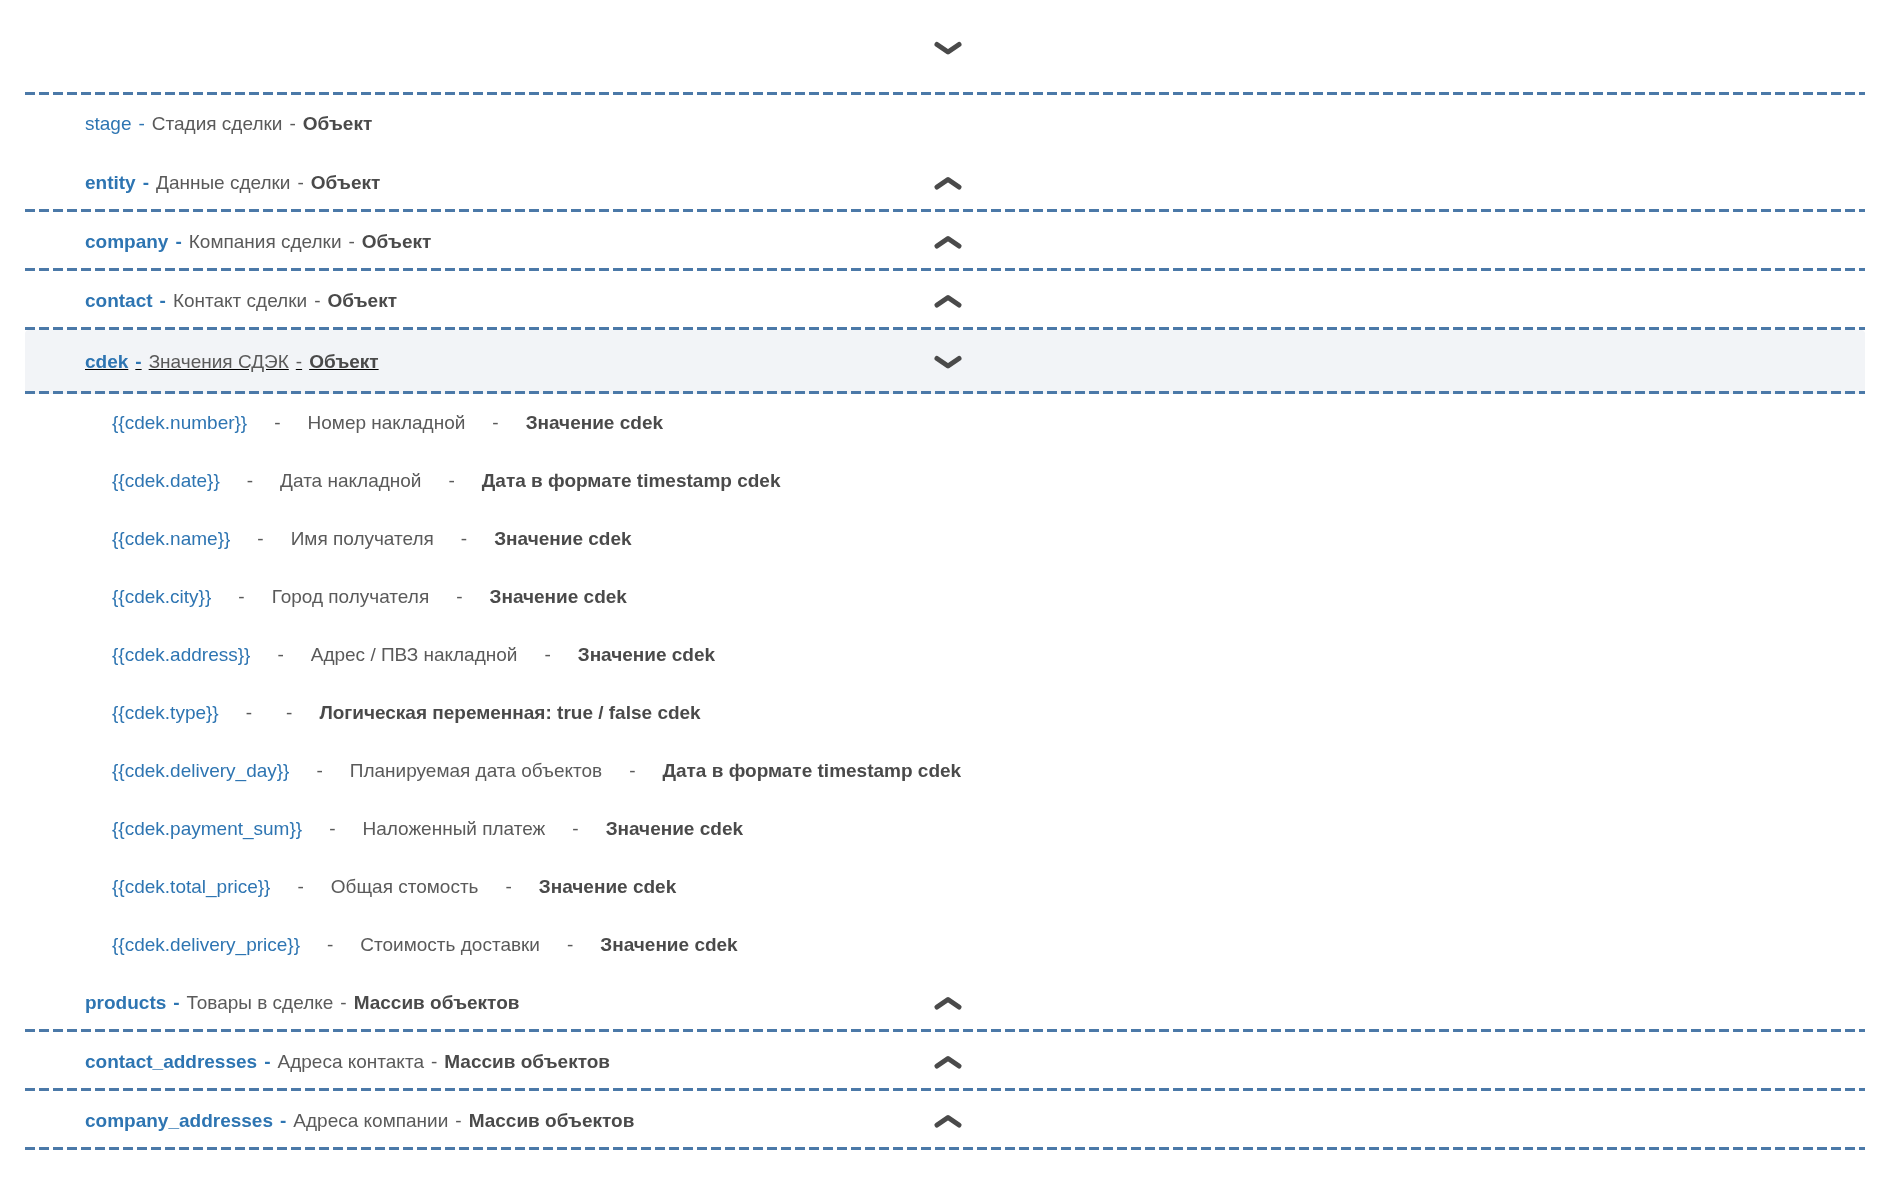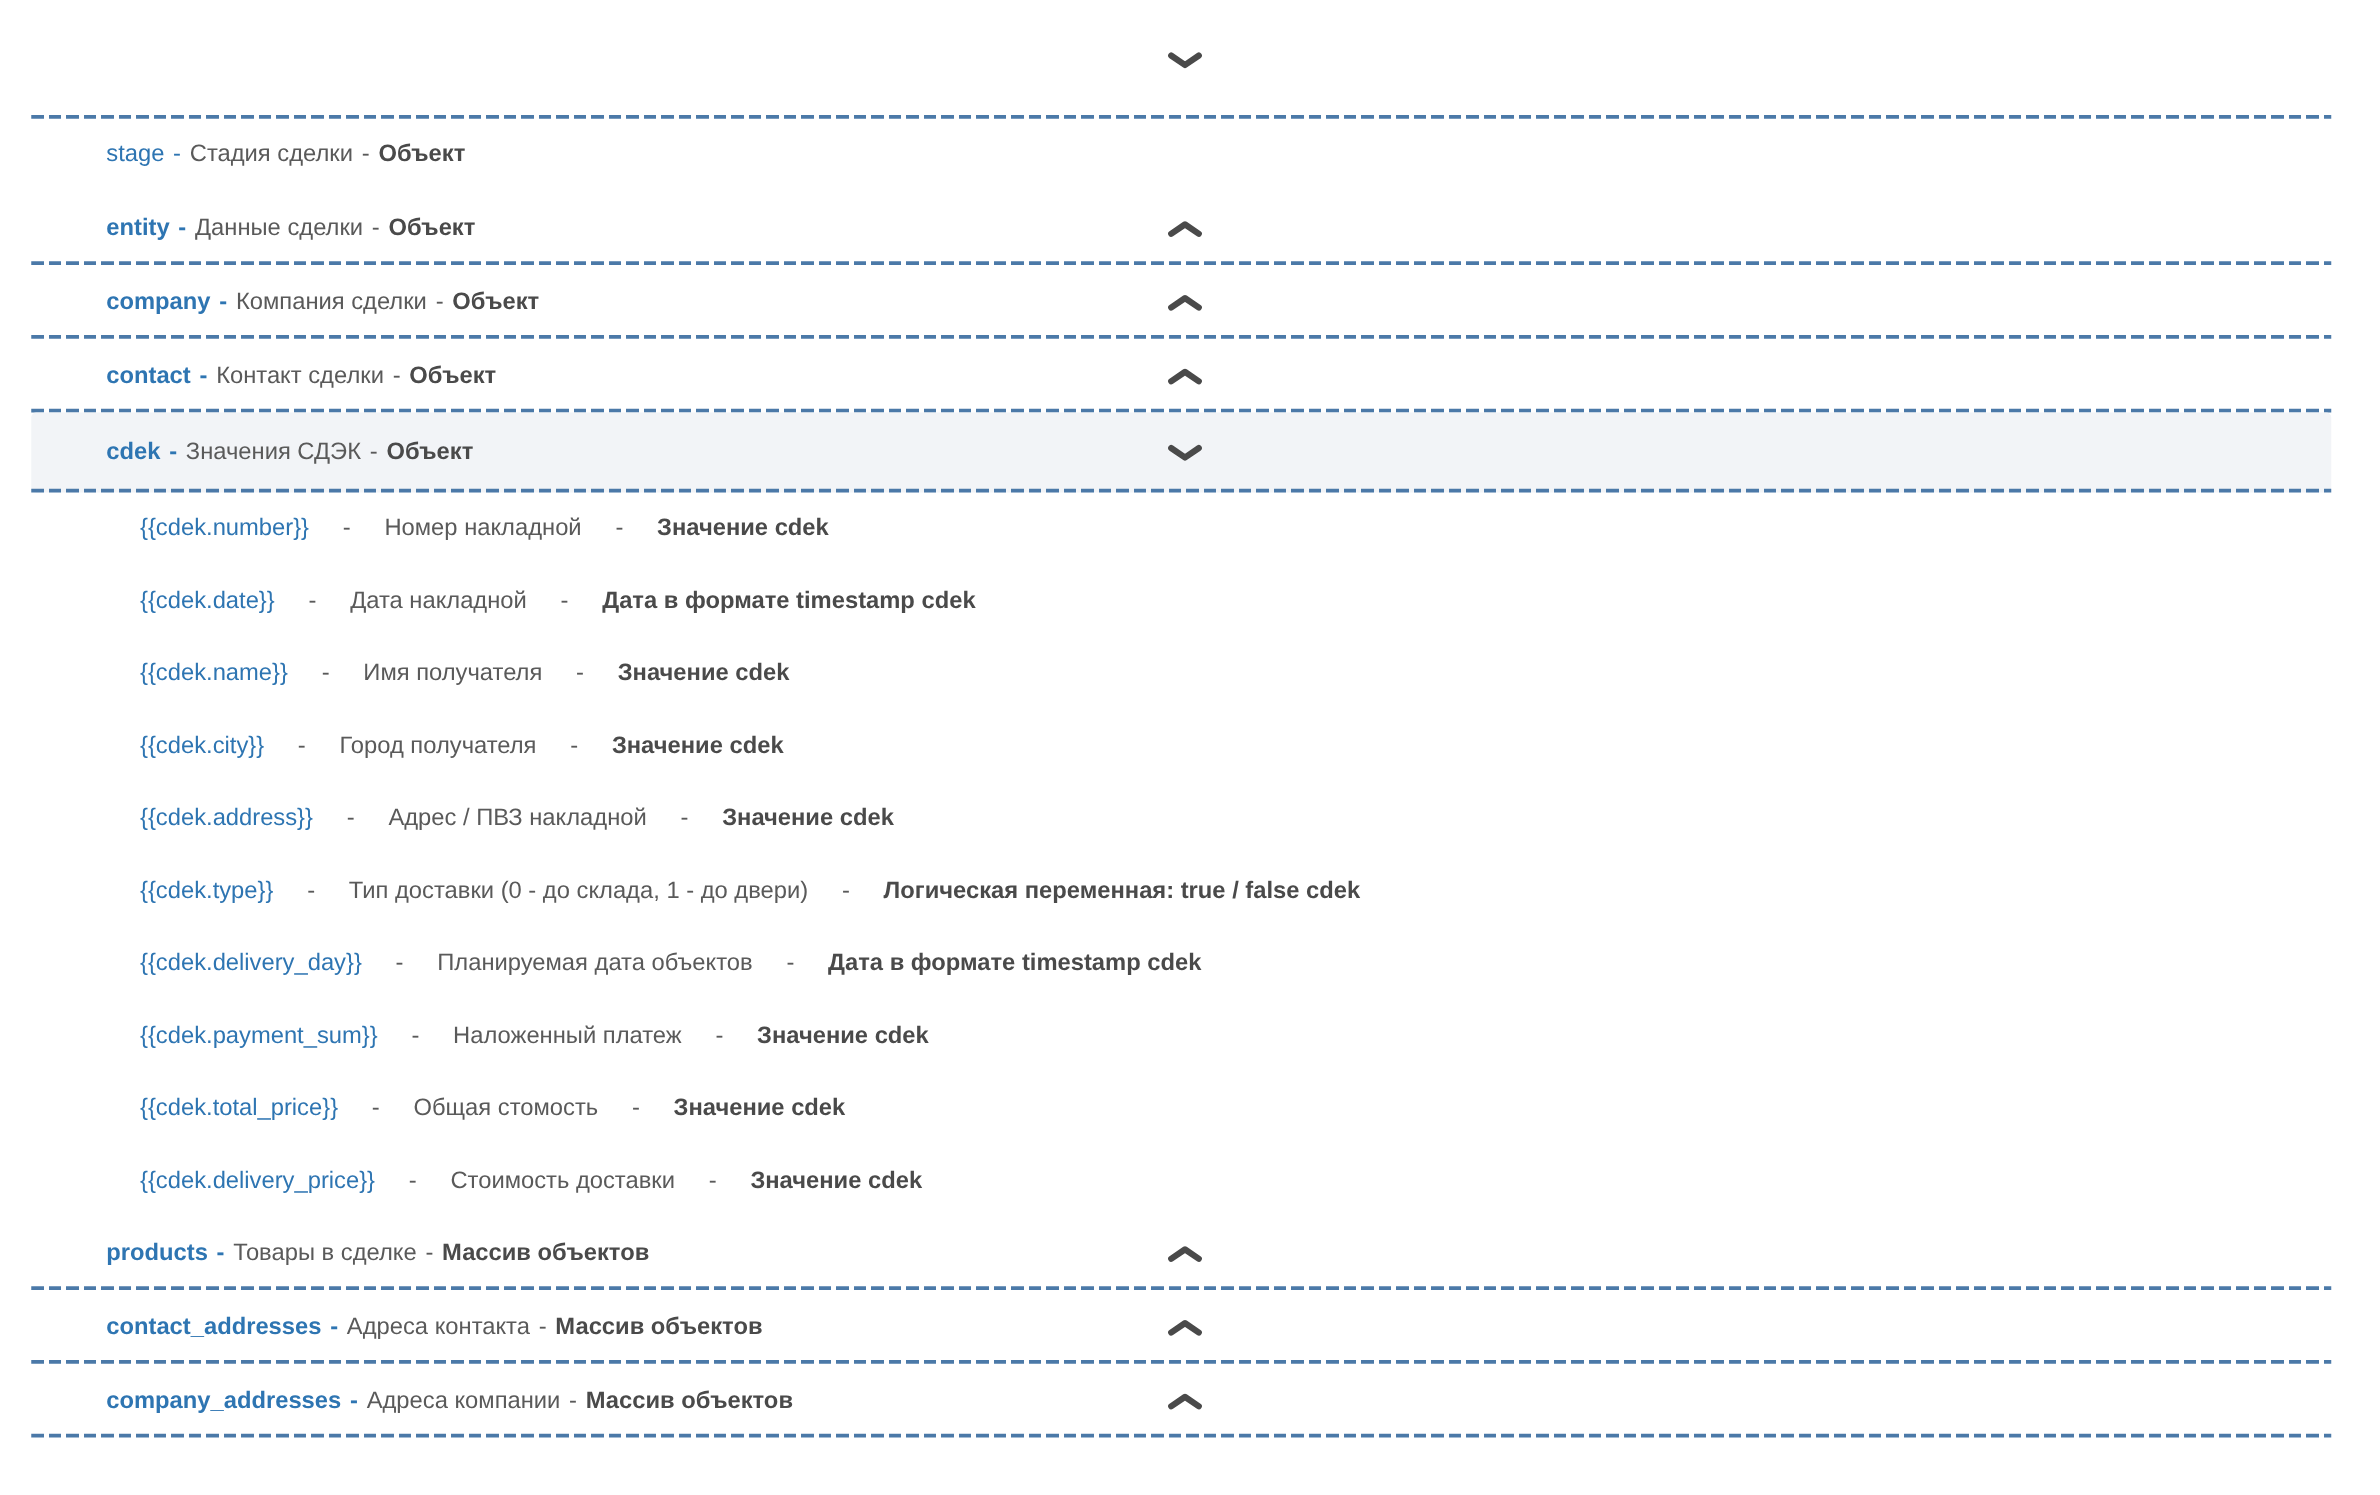--- a/index.html
+++ b/index.html
@@ -16,21 +16,21 @@
 
   
   .divider::after{
     content:"";position:absolute;left:0;right:0;bottom:0;height:3px;
     background:repeating-linear-gradient(90deg,#4b79a8 0 10px,transparent 10px 14px);
   }
 
   
   .row{position:relative;height:58px;display:flex;align-items:center;
        padding-left:60px;font-size:19px;white-space:nowrap;}
-  .row.tall{height:64px;}
+  .row.tall{height:64px;text-decoration:underline;}
   .row.h59{height:59px;}
   .row.child{padding-left:87px;gap:20px;}
   .highlight{background:#f2f4f7;border-radius:4px;}
 
   .key{color:#2e75b2;}
   .keydash{color:#2e75b2;margin:0 7px;}
   .row.bold .key,.row.bold .keydash{font-weight:700;}
   .row.child .keydash{color:#5a5a5a;}
   .desc{color:#5a5a5a;}
   .dash{color:#5a5a5a;margin:0 7px;}
@@ -150,21 +150,20 @@
     <span class="key">{{cdek.address}}</span>
     <span class="keydash">-</span>
     <span class="desc">Адрес / ПВЗ накладной</span>
     <span class="dash">-</span>
     <span class="type">Значение cdek</span>
   </div>
 
   <div class="row child">
     <span class="key">{{cdek.type}}</span>
     <span class="keydash">-</span>
-    <span class="desc">Тип доставки (0 - до склада, 1 - до двери)</span>
     <span class="dash">-</span>
     <span class="type">Логическая переменная: true / false cdek</span>
   </div>
 
   <div class="row child">
     <span class="key">{{cdek.delivery_day}}</span>
     <span class="keydash">-</span>
     <span class="desc">Планируемая дата объектов</span>
     <span class="dash">-</span>
     <span class="type">Дата в формате timestamp cdek</span>

